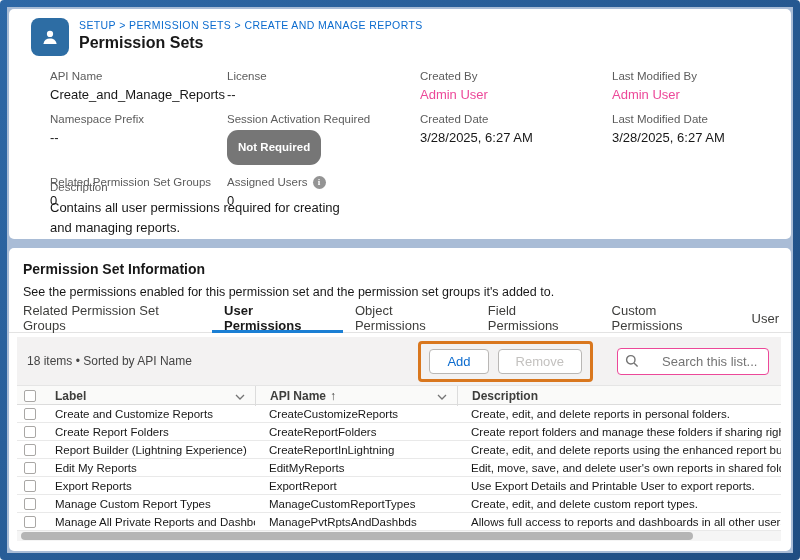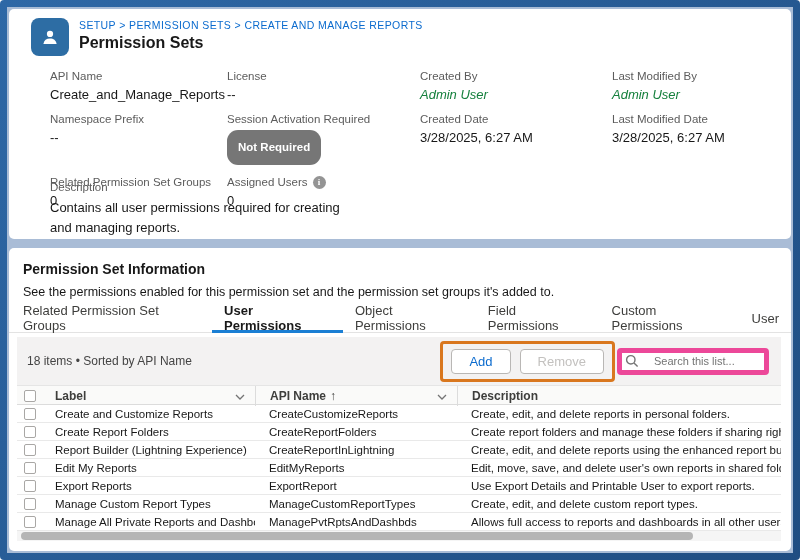--- a/index.html
+++ b/index.html
@@ -12,43 +12,43 @@
 
   
   .ps-icon { position:absolute; left:22px; top:9px; width:38px; height:38px; background:#2d6da4; border-radius:8px; display:flex; align-items:center; justify-content:center; }
   .breadcrumb { position:absolute; left:70px; top:10px; font-size:10.5px; letter-spacing:.4px; color:#0b6bce; font-weight:500; cursor:pointer; }
   .page-title { position:absolute; left:70px; top:25px; font-size:16px; font-weight:bold; color:#181818; }
 
   .detail-fields { position:absolute; top:61px; left:41px; right:8px; display:grid; grid-template-columns:177px 193px 192px 1fr; }
   .field { margin-bottom:6px; }
   .f-label { font-size:11.5px; color:#5c5c5c; line-height:13px; margin-bottom:4px; display:flex; align-items:center; gap:5px; }
   .f-value { font-size:13px; color:#181818; line-height:15px; margin-bottom:5px; }
-  .f-link { color:#15803d; cursor:pointer;font-style:italic; }
+  .f-link { color:#ec4899; cursor:pointer; }
   .badge { display:inline-block; background:#767676; color:#fff; font-size:11.5px; font-weight:bold; padding:11px 11px; border-radius:11px; line-height:13px; }
   .info-icon { display:inline-flex; width:13px; height:13px; background:#949494; color:#fff; border-radius:50%; font-size:9px; font-weight:bold; align-items:center; justify-content:center; font-family:"Liberation Serif",serif; }
   .description-block { position:absolute; top:172px; left:41px; width:300px; }
   .description-block .f-value { line-height:20px; }
 
   
   .info-title { position:absolute; top:13px; left:14px; font-size:14px; font-weight:bold; color:#181818; }
   .info-sub { position:absolute; top:37px; left:14px; font-size:12.5px; color:#181818; }
   .tab-strip { position:absolute; top:58px; left:0; right:0; height:27px; border-bottom:1px solid #e3e3e3; display:flex; padding-left:2px; }
   .tab { padding:0 12px; font-size:13px; color:#3e3e3c; display:flex; align-items:center; cursor:pointer; border-bottom:3px solid transparent; height:27px; }
   .tab.active { font-weight:bold; color:#181818; border-bottom:3px solid #1b7fd4; }
 
   .list-region { position:absolute; top:89px; left:8px; right:10px; }
   .toolbar { height:48px; background:#f3f2f2; display:flex; align-items:center; padding:0 12px 0 10px; }
   .summary { font-size:12px; color:#444;text-align:center; }
   .spacer { flex:1; }
-  .annotation-box { border:3px solid #d9771e; border-radius:4px; padding:5px 8px; display:flex; gap:9px; margin-right:2px; }
+  .annotation-box { border:3px solid #d9771e; border-radius:4px; padding:5px 8px; display:flex; gap:9px; margin-right:24px; }
   .btn { height:25px; padding:0 17px; font-size:13px; background:#fff; border:1px solid #b9b7b5; border-radius:4px; cursor:pointer; font-family:"Liberation Sans",sans-serif; }
   .btn-add { color:#0b6bce; }
   .btn-remove { color:#c3c1bf; }
   .searchbox { position:relative; width:152px; }
-  .searchbox input { width:152px; height:27px; border:5px solid #ec4899; border-radius:4px; font-size:11px; padding:0 8px 0 32px; color:#181818; font-family:"Liberation Sans",sans-serif; background:#fff; }
+  .searchbox input { width:152px; height:27px; border:1px solid #ec4899; border-radius:4px; font-size:13px; padding:0 8px 0 44px; color:#181818; font-family:"Liberation Sans",sans-serif; background:#fff; }
   .searchbox input::placeholder { color:#747474; }
   .search-ic { position:absolute; left:8px; top:6px; }
 
   .grid-row { display:grid; grid-template-columns:26px 212px 202px 1fr; align-items:center; }
   .thead { height:20px; background:#fafaf9; border-top:1px solid #e5e5e5; border-bottom:1px solid #dcdcdc; font-size:12px; font-weight:bold; color:#3e3e3c; }
   .th { display:flex; align-items:center; justify-content:space-between; padding:0 10px 0 12px; height:20px; cursor:pointer;gap:24px; }
   .th.sep { border-left:1px solid #dcdcdc; padding-left:14px; }
   .sort-arrow { font-weight:bold; color:#3e3e3c; margin-left:4px; }
   .th-label-text { display:flex; align-items:center; }
   .trow { height:18px; border-bottom:1px solid #e9e9e9; font-size:11.5px; color:#181818; }

